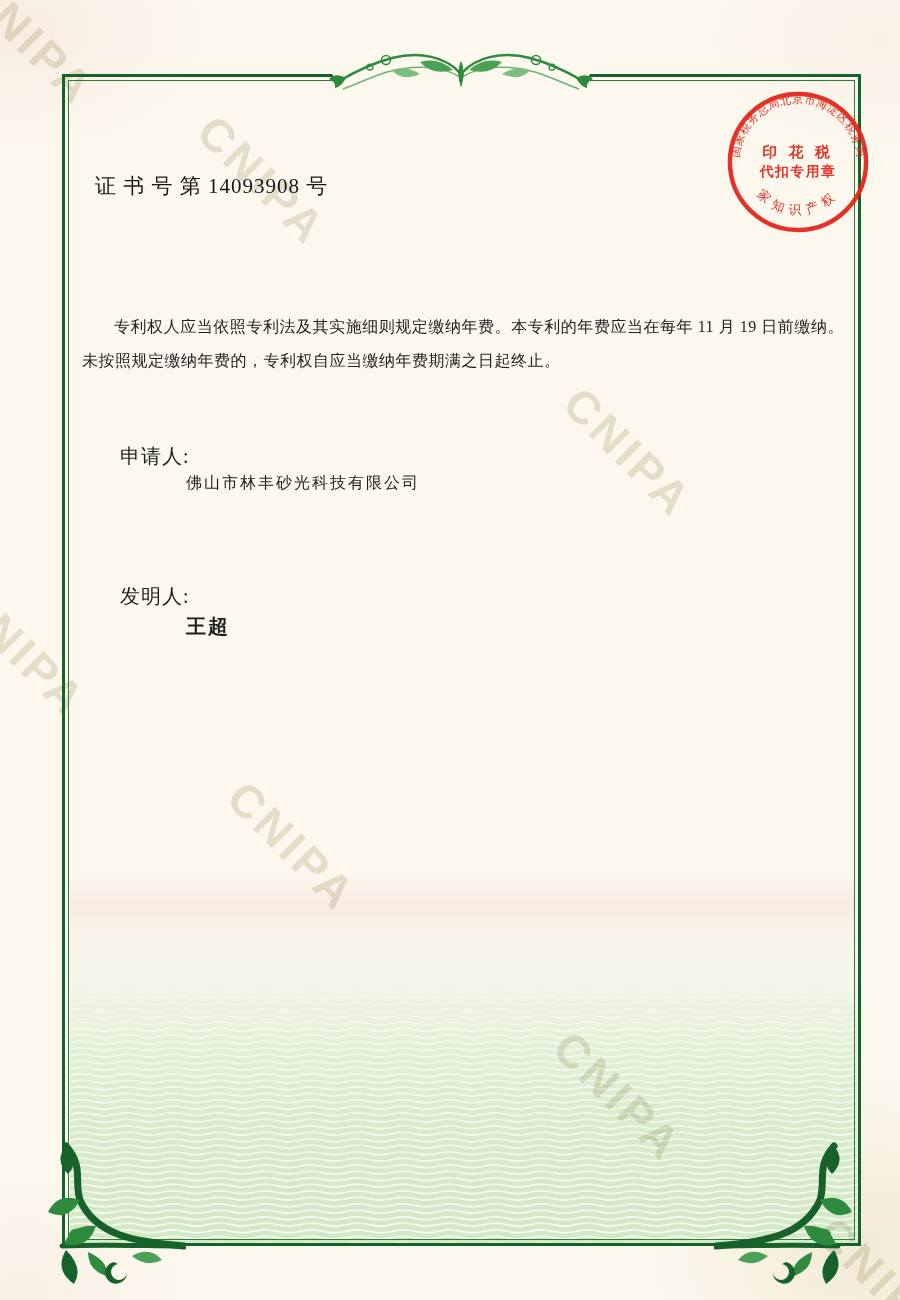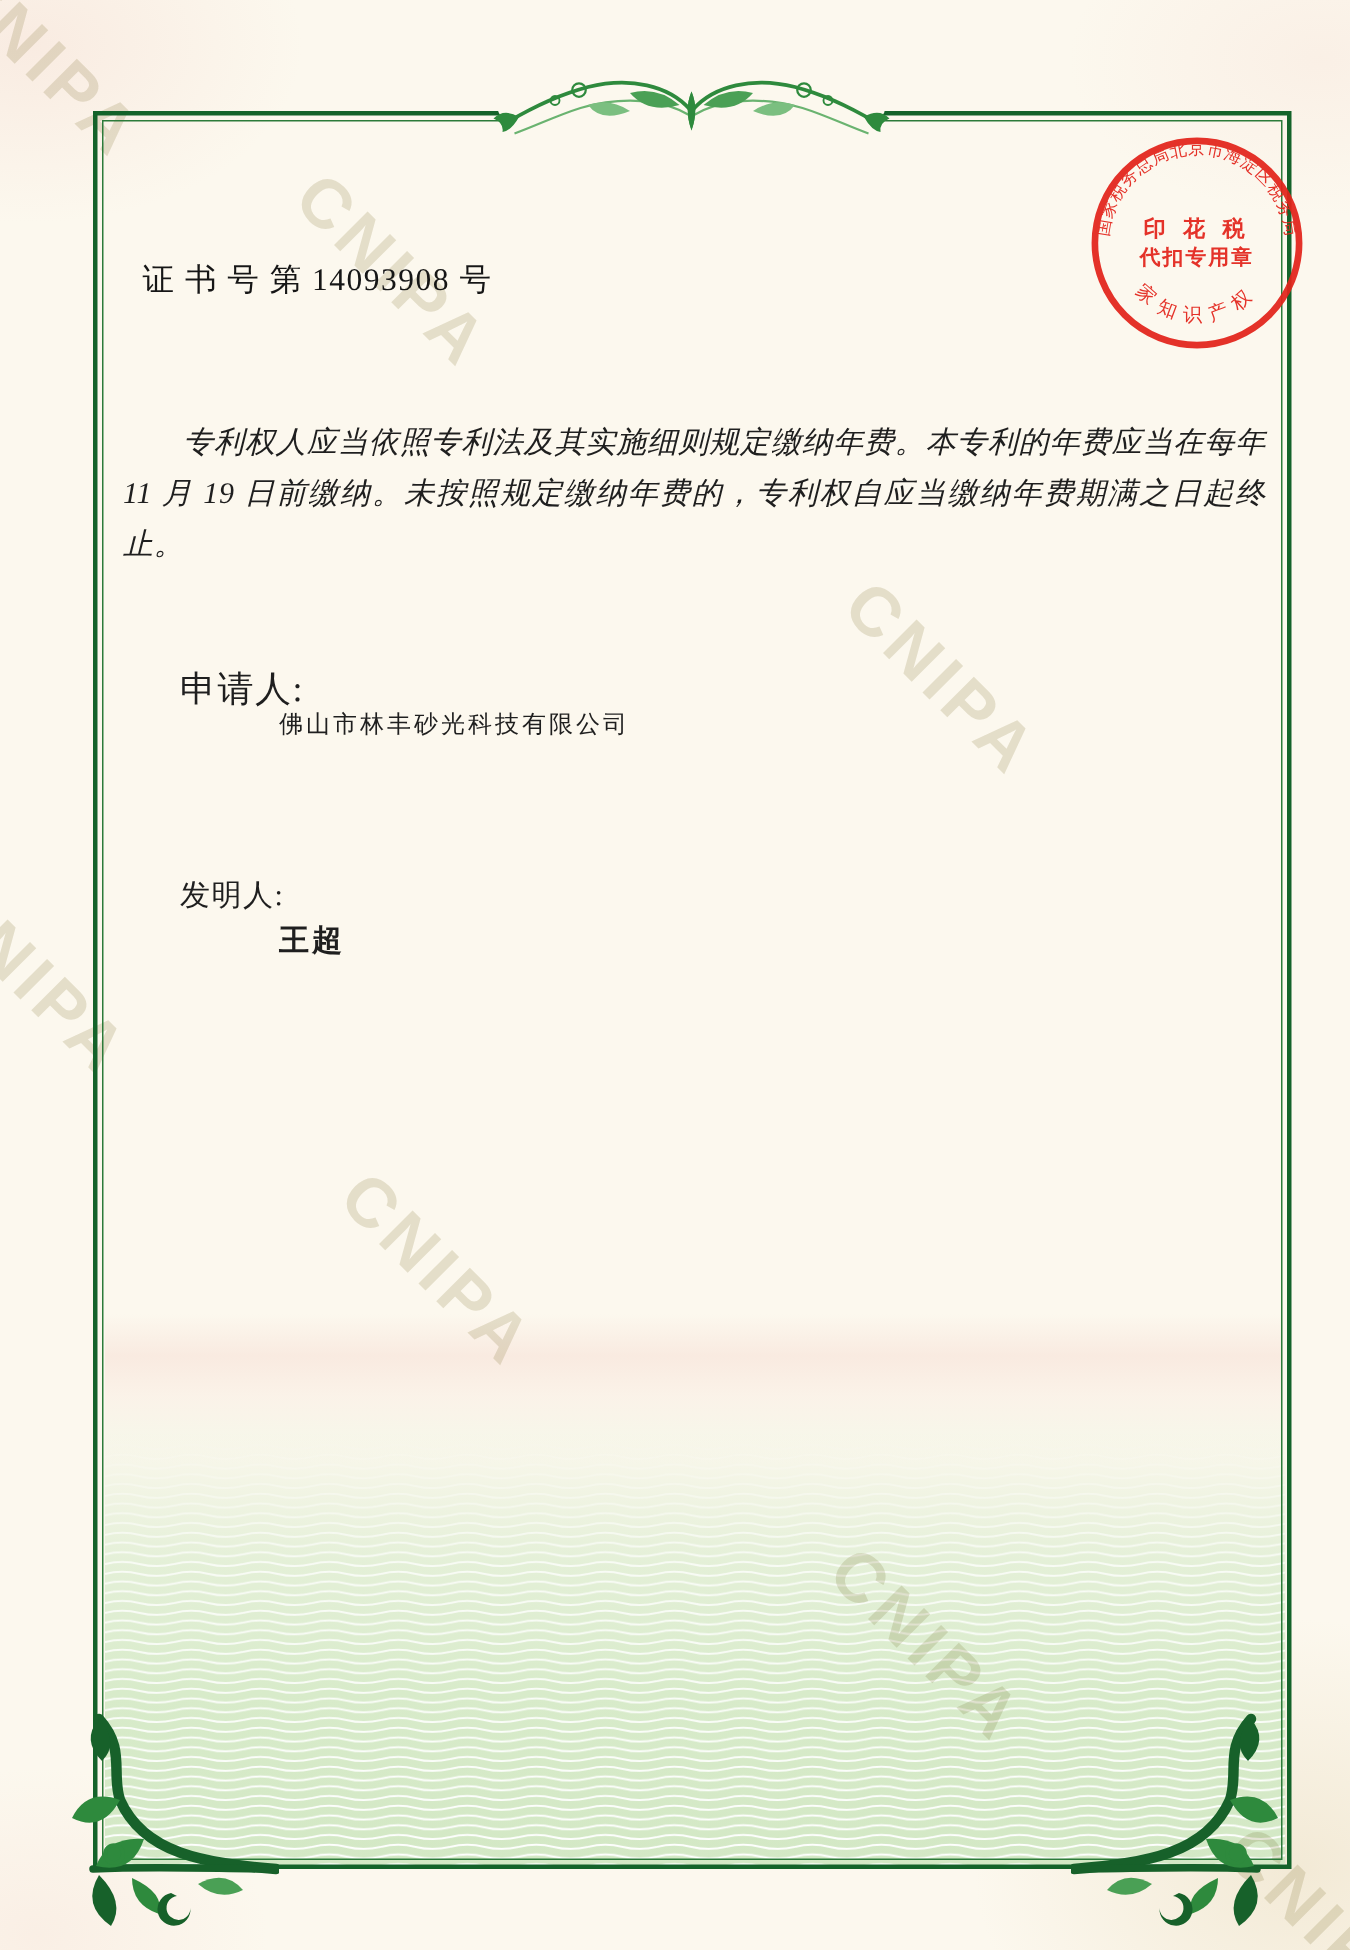--- a/index.html
+++ b/index.html
@@ -33,24 +33,24 @@
   .wm5{left:292px; top:846px;}  .wm6{left:618px; top:1096px;}
   .wm7{left:882px; top:1282px;}
   
   .top-ornament { position:absolute; left:326px; top:42px; width:270px; height:60px; z-index:4; }
   .corner-ornament { position:absolute; width:150px; height:160px; z-index:4; }
   .corner-left  { left:36px;  top:1140px; }
   .corner-right { left:714px; top:1140px; transform:scaleX(-1); }
   
   .txt { position:absolute; color:#1f1f1f; z-index:5;margin-top:36px; }
   .cert-no    { left:95px;  top:136px; font-size:21px; letter-spacing:1px; color:#161616; }
-  .paragraph  { left:82px;  top:242px; width:762px; font-size:20px; line-height:34px;
-                text-align:justify; text-indent:2em; letter-spacing:0.5px;font-style:italic; }
+  .paragraph  { left:82px;  top:274px; width:762px; font-size:16px; line-height:34px;
+                text-align:justify; text-indent:2em; letter-spacing:0.5px; }
   .info-intro { left:120px; top:377px; font-size:20px; letter-spacing:1px; }
-  .appl-label { left:120px; top:407px; font-size:24px; letter-spacing:1px; }
+  .appl-label { left:120px; top:407px; font-size:20px; letter-spacing:1px; }
   .appl-name  { left:186px; top:437px; font-size:16px; letter-spacing:2px; }
   .inv-label  { left:120px; top:547px; font-size:20px; letter-spacing:1px; }
   .inv-name   { left:186px; top:577px; font-size:20px; letter-spacing:2px;font-weight:bold; }
   .footer-page{ left:0; right:0; top:1200px; text-align:center; font-size:17px;
                 letter-spacing:1px; color:#222; }
   
   .stamp { position:absolute; left:725px; top:89px; width:146px; height:146px; z-index:6; opacity:0.93; }
   .stamp text { font-family:"Liberation Serif","DejaVu Serif",serif; fill:#e3241b; }
 </style>
 </head>

